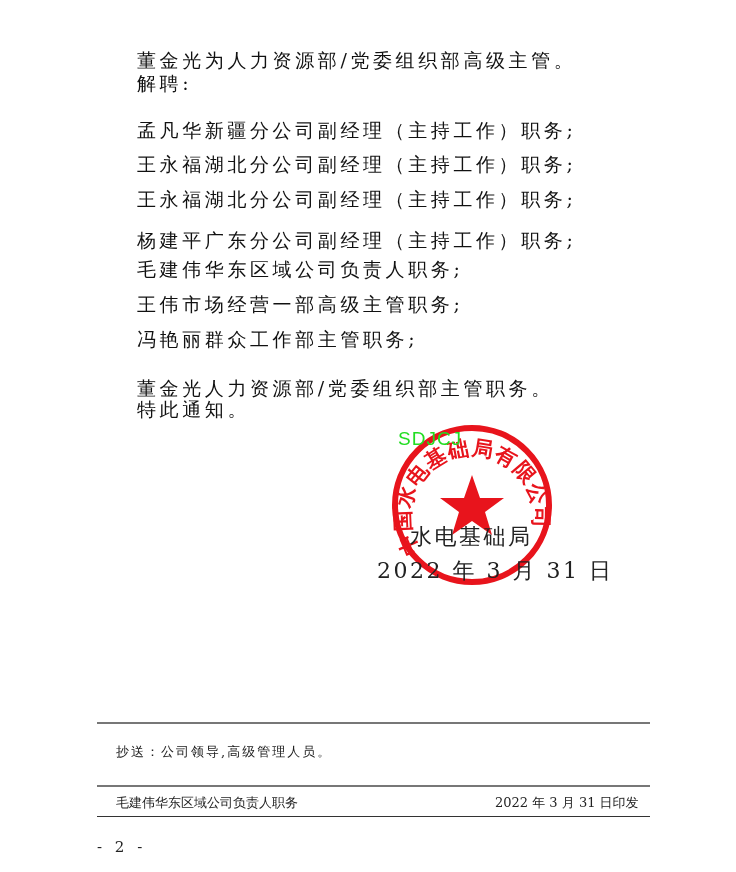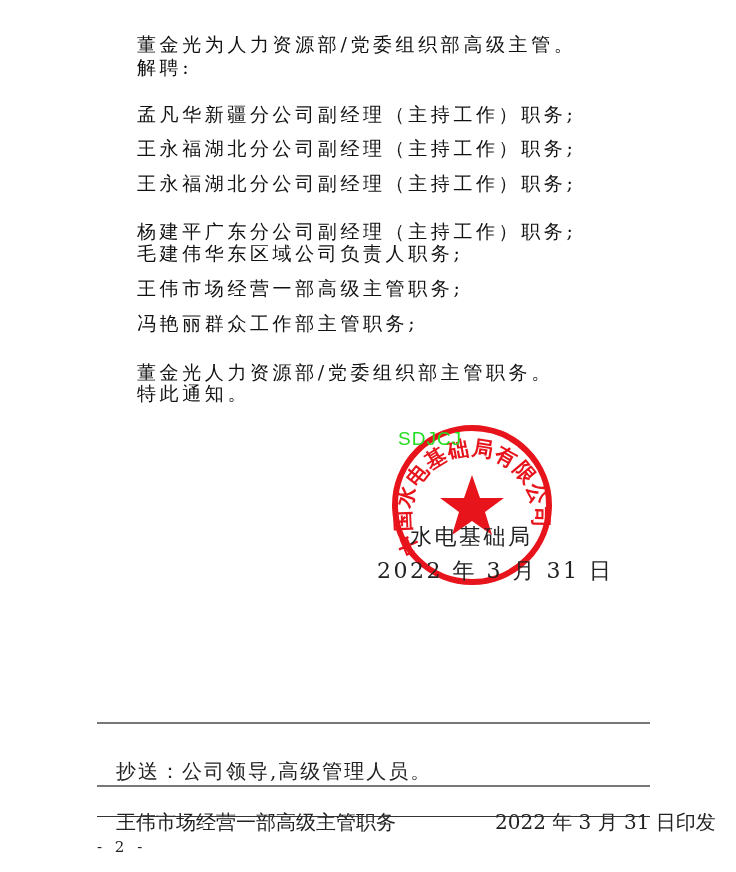--- a/index.html
+++ b/index.html
@@ -1,36 +1,36 @@
 <!DOCTYPE html>
 <html><head>
   <meta charset="utf-8">
   <style>
     html, body { margin: 0; padding: 0; background: #ffffff; }
     body { width: 736px; height: 872px; position: relative; overflow: hidden;
            font-family: "DejaVu Serif", "Liberation Serif", serif; color: #111; }
-    .line { position: absolute; left: 137px; font-size: 19px; letter-spacing: 3.6px; white-space: nowrap; line-height: 24px; }
+    .line { position: absolute; left: 137px; font-size: 19px; letter-spacing: 3.6px; white-space: nowrap; line-height: 24px; margin-top: 16px; }
     .stamp { position: absolute; left: 390px; top: 423px; width: 164px; height: 164px; }
     .sdjcj { position: absolute; left: 398px; top: 428px; color: #22dd22; font-size: 19px;
              font-family: Liberation Sans, sans-serif; letter-spacing: 1px; }
     .sig { position: absolute; font-size: 22px; letter-spacing: 2.5px; white-space: nowrap; color: #222; }
     .rule { position: absolute; left: 97px; width: 553px; background: #777; }
-    .foot { position: absolute; font-size: 20px; white-space: nowrap; color: #222; margin-top: 15px; }
+    .foot { position: absolute; font-size: 13px; white-space: nowrap; color: #222; }
     .pagenum { position: absolute; left: 97px; top: 838px; font-size: 15px; letter-spacing: 4px; color: #222; }
   </style>
 </head>
 <body>
 
 <div>
   <div class="line" style="top:32px">董金光为人力资源部/党委组织部高级主管。</div>
   <div class="line" style="top:55px">解聘:</div>
   <div class="line" style="top:102px">孟凡华新疆分公司副经理（主持工作）职务;</div>
   <div class="line" style="top:136px">王永福湖北分公司副经理（主持工作）职务;</div>
   <div class="line" style="top:171px">王永福湖北分公司副经理（主持工作）职务;</div>
-  <div class="line" style="top:219px">杨建平广东分公司副经理（主持工作）职务;</div>
+  <div class="line" style="top:212px">杨建平广东分公司副经理（主持工作）职务;</div>
   <div class="line" style="top:241px">毛建伟华东区域公司负责人职务;</div>
   <div class="line" style="top:276px">王伟市场经营一部高级主管职务;</div>
   <div class="line" style="top:311px">冯艳丽群众工作部主管职务;</div>
   <div class="line" style="top:360px">董金光人力资源部/党委组织部主管职务。</div>
   <div class="line" style="top:381px">特此通知。</div>
 
   <svg class="stamp" viewBox="0 0 164 164">
     <defs>
       <path id="ringpath" d="M 30 128 A 62 62 0 1 1 134 128"></path>
     </defs>
@@ -41,18 +41,18 @@
     <polygon points="82,52 90,75 114,75 95,89 102,112 82,98 62,112 69,89 50,75 74,75" fill="#e8141c"></polygon>
   </svg>
   <div class="sdjcj">SDJCJ</div>
 
   <div class="sig" style="left:410px;top:522px">水电基础局</div>
   <div class="sig" style="left:377px;top:556px">2022 年 3 月 31 日</div>
 
   <div class="rule" style="top:722px;height:2px"></div>
   <div class="foot" style="left:116px;top:743px;letter-spacing:2px">抄送：公司领导,高级管理人员。</div>
   <div class="rule" style="top:785px;height:2px"></div>
-  <div class="foot" style="left:116px;top:794px">王伟市场经营一部高级主管职务</div>
+  <div class="foot" style="left:116px;top:794px">毛建伟华东区域公司负责人职务</div>
   <div class="foot" style="left:495px;top:794px">2022 年 3 月 31 日印发</div>
   <div class="rule" style="top:816px;height:1px;background:#333"></div>
 
   <div class="pagenum">- 2 -</div>
 </div>
 
 </body></html>

